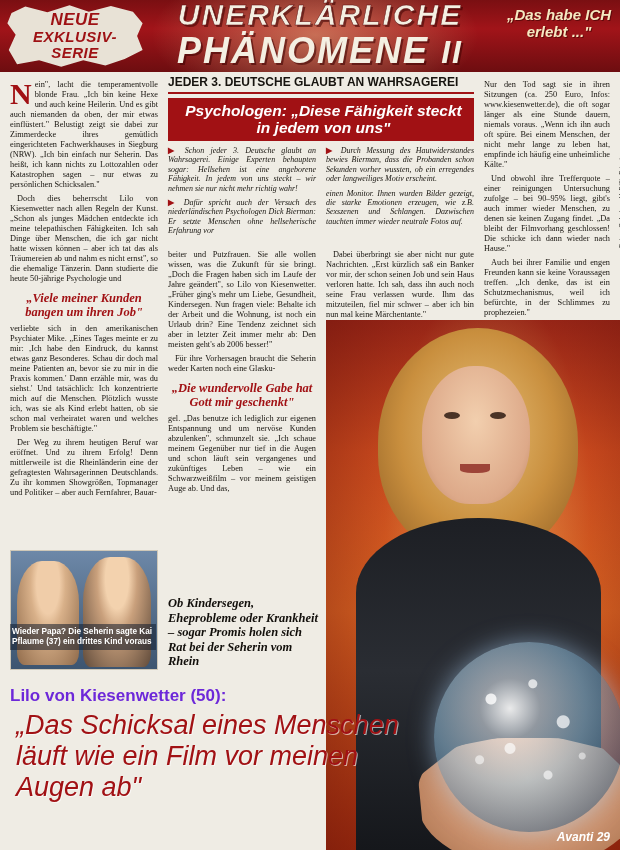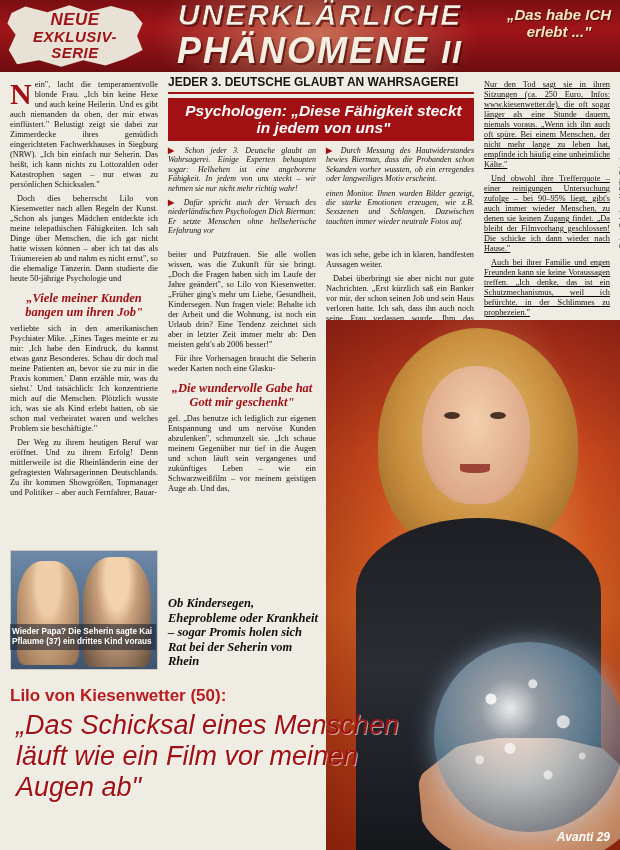--- a/index.html
+++ b/index.html
@@ -118,21 +118,20 @@
   }
   .col3 {
     position: absolute;
     left: 326px; top: 8px;
     width: 148px;
   }
   .col4 {
     position: absolute;
     left: 484px; top: 8px;
     width: 126px;
-    text-decoration: underline;
   }
 
   p.body {
     font-size: 8.3px;
     line-height: 10.0px;
     text-align: justify;
     margin: 0 0 4px 0;
     color: #17140f;
     font-family: "Liberation Serif", serif;
   }
@@ -358,21 +357,21 @@
   }
 
   
   .bigname {
     position: absolute;
     left: 10px; top: 614px;
     width: 330px;
     font-family: "Liberation Sans", sans-serif;
     font-weight: bold;
     font-size: 17px;
-    color: #b91c1c;
+    color: #6d28d9;
     line-height: 19px;
   }
   .bighead {
     position: absolute;
     left: 16px; top: 638px;
     width: 420px;
     font-family: "Liberation Sans", sans-serif;
     font-weight: normal;
     font-style: italic;
     font-size: 27px;
@@ -457,21 +456,20 @@
     </div>
 
     <div class="col2" style="top:178px;">
       <p class="body">beiter und Putzfrauen. Sie alle wollen wissen, was die Zukunft für sie bringt. „Doch die Fragen haben sich im Laufe der Jahre geändert", so Lilo von Kiesenwetter. „Früher ging's mehr um Liebe, Gesundheit, Kindersegen. Nun fragen viele: Behalte ich der Arbeit und die Wohnung, ist noch ein Urlaub drin? Eine Tendenz zeichnet sich aber in letzter Zeit immer mehr ab: Den meisten geht's ab 2006 besser!"</p>
       <p class="body ind">Für ihre Vorhersagen braucht die Seherin weder Karten noch eine Glasku-</p>
       <div class="subhead">„Die wundervolle Gabe hat Gott mir geschenkt"</div>
       <p class="body">gel. „Das benutze ich lediglich zur eigenen Entspannung und um nervöse Kunden abzulenken", schmunzelt sie. „Ich schaue meinem Gegenüber nur tief in die Augen und schon läuft sein vergangenes und zukünftiges Leben – wie ein Schwarzweißfilm – vor meinem geistigen Auge ab. Und das,</p>
     </div>
 
     <div class="col3" style="top:178px;">
-      <p class="body">was ich sehe, gebe ich in klaren, handfesten Aussagen weiter.</p>
       <p class="body ind">Dabei überbringt sie aber nicht nur gute Nachrichten. „Erst kürzlich saß ein Banker vor mir, der schon seinen Job und sein Haus verloren hatte. Ich sah, dass ihn auch noch seine Frau verlassen wurde. Ihm das mitzuteilen, fiel mir schwer – aber ich bin nun mal keine Märchentante."</p>
     </div>
 
     <div class="col4">
       <p class="body">Nur den Tod sagt sie in ihren Sitzungen (ca. 250 Euro, Infos: www.kiesenwetter.de), die oft sogar länger als eine Stunde dauern, niemals voraus. „Wenn ich ihn auch oft spüre. Bei einem Menschen, der nicht mehr lange zu leben hat, empfinde ich häufig eine unheimliche Kälte."</p>
       <p class="body ind">Und obwohl ihre Trefferquote – einer reinigungen Untersuchung zufolge – bei 90–95% liegt, gibt's auch immer wieder Menschen, zu denen sie keinen Zugang findet. „Da bleibt der Filmvorhang geschlossen! Die schicke ich dann wieder nach Hause."</p>
       <p class="body ind">Auch bei ihrer Familie und engen Freunden kann sie keine Voraussagen treffen. „Ich denke, das ist ein Schutzmechanismus, weil ich befürchte, in der Schlimmes zu prophezeien."</p>
       <p class="body ind">Doch woher, glaubt sie, kommen diese Botschaften? „Meine Gabe ist ein Geschenk des Himmels", lächelt die „Seherin vom Rhein". „Gott hat sie mir mit in die Wiege gelegt, damit ich anderen Gutes tun kann!"</p>
     </div>
 

